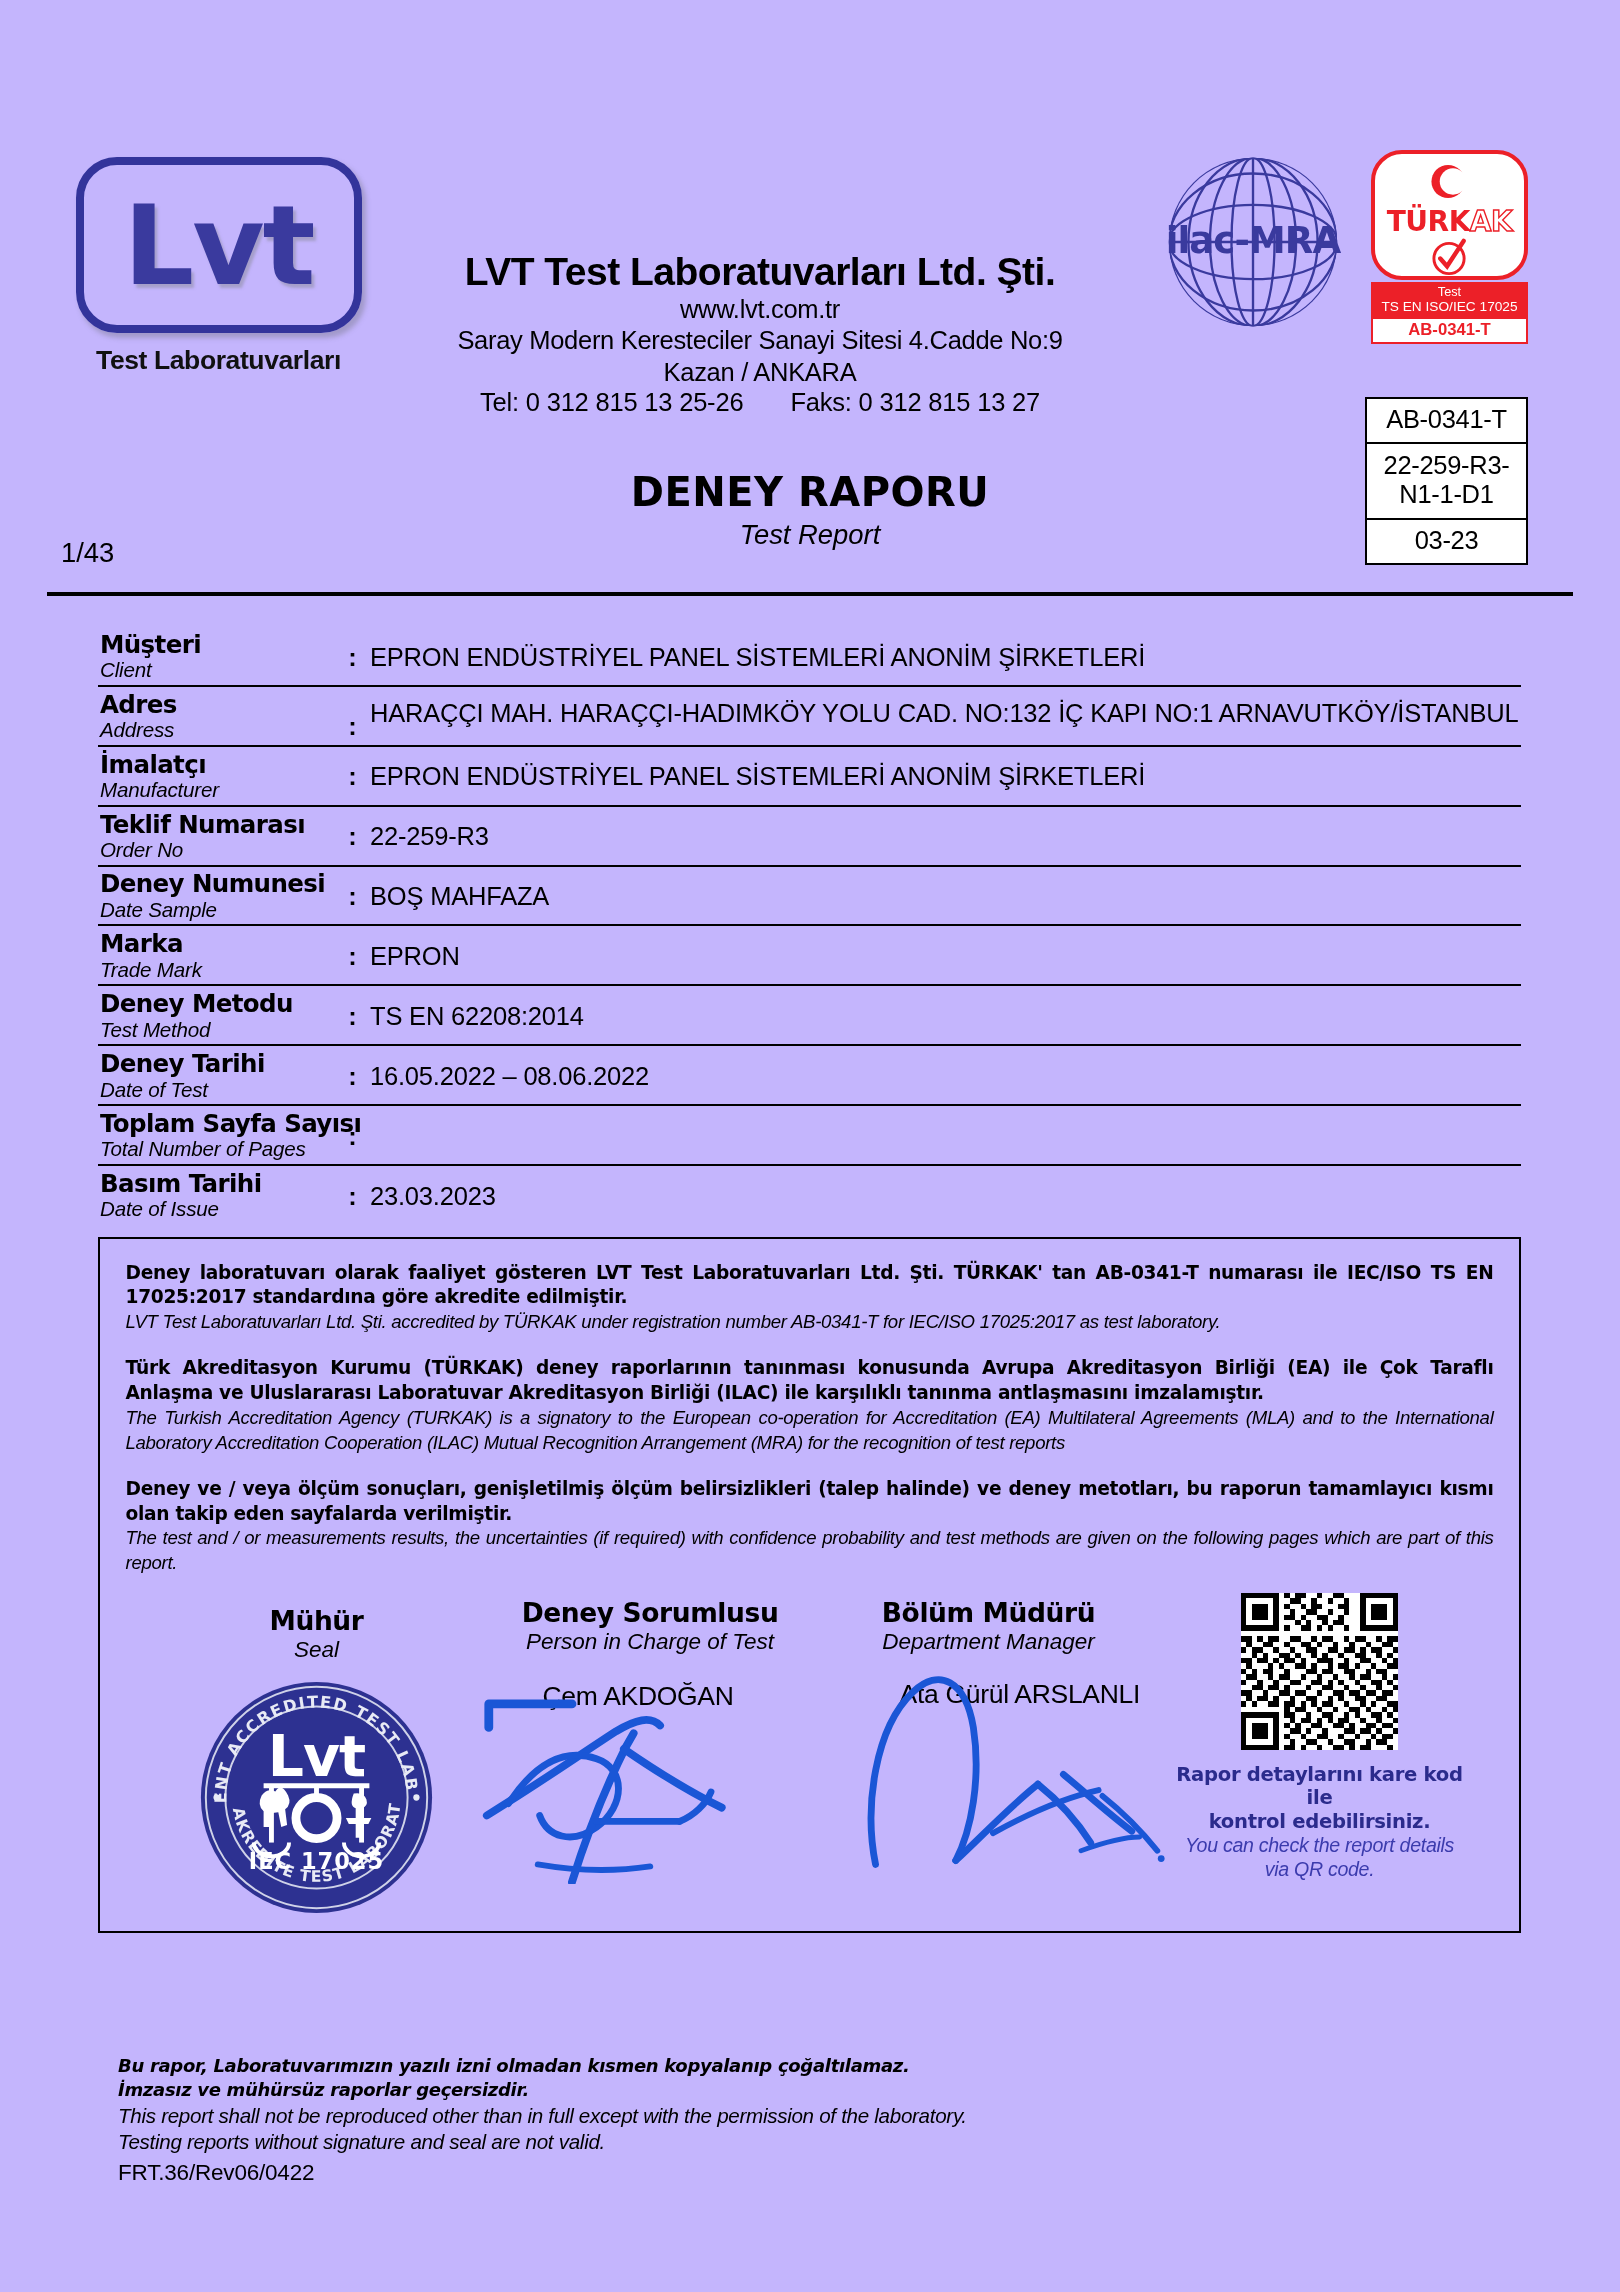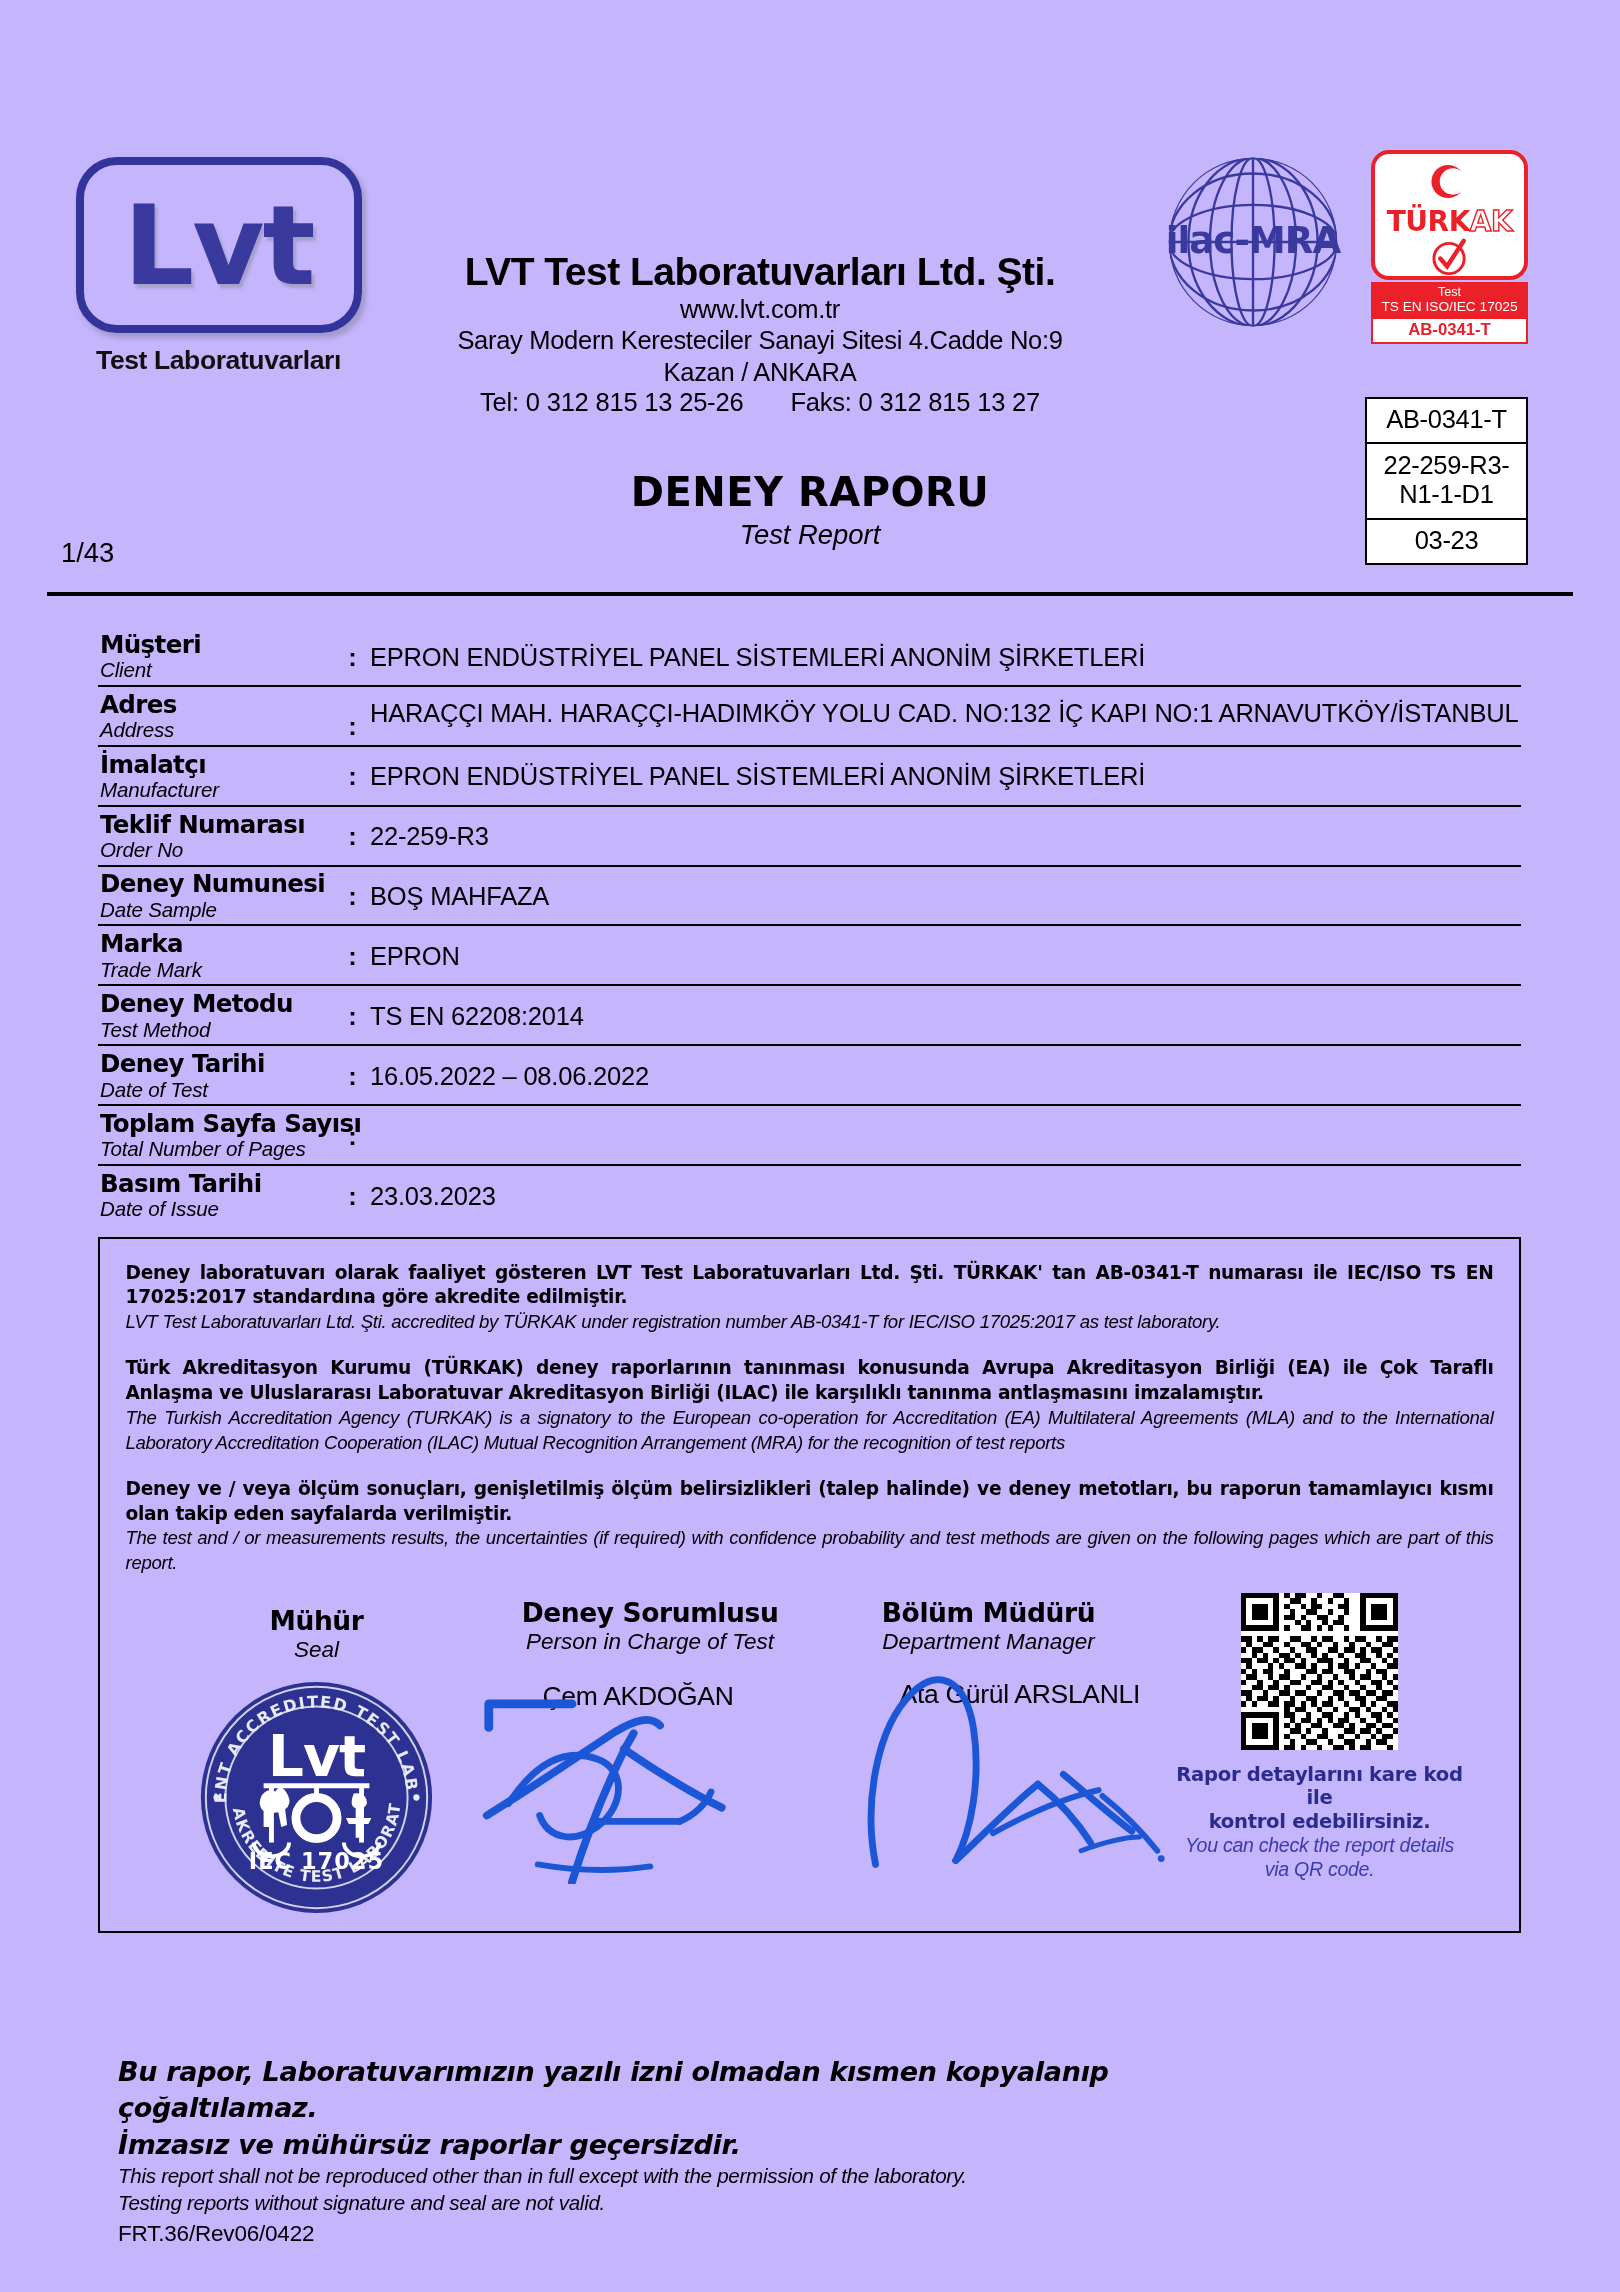--- a/index.html
+++ b/index.html
@@ -97,21 +97,21 @@
 
   
   .turkak {
     position: absolute;
     left: 1371px;
     top: 150px;
     width: 157px;
   }
   .turkak-main {
     border: 4.9px solid #ec2028;
-    border-radius: 18px;
+    border-radius: 31px;
     height: 130px;
     box-sizing: border-box;
     position: relative;
     background: #fff;
     text-decoration: underline;
   }
   .crescent-wrap {
     position: absolute;
     left: 50%;
     top: 5.9px;
@@ -369,21 +369,21 @@
   .footer {
     position: absolute;
     left: 118px;
     top: 2054px;
     width: 1176px;
   }
   .f-tr {
     font-family: "DejaVu Sans", sans-serif;
     font-weight: bold;
     font-style: italic;
-    font-size: 27px;
+    font-size: 18px;
     line-height: 1.35;
     letter-spacing: -0.3px;
   }
   .f-en {
     font-size: 20.6px;
     font-style: italic;
     line-height: 1.3;
     letter-spacing: -0.3px;
   }
   .f-code {

